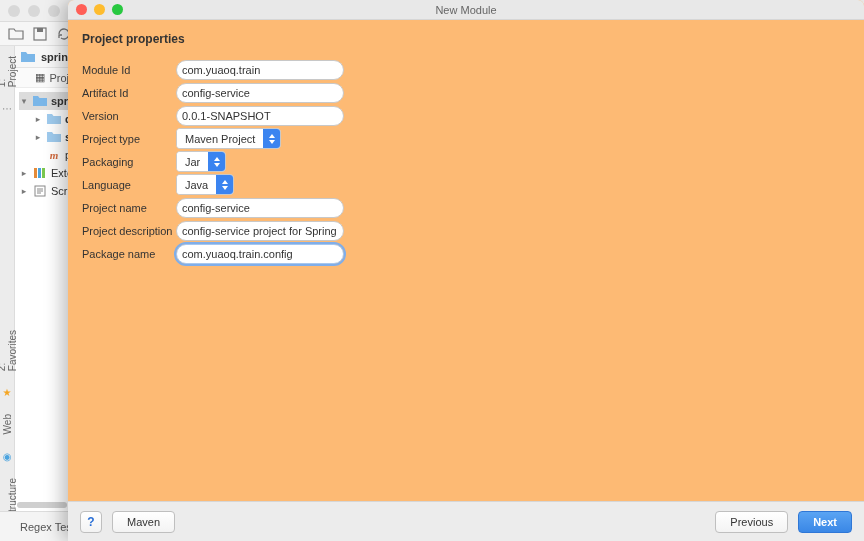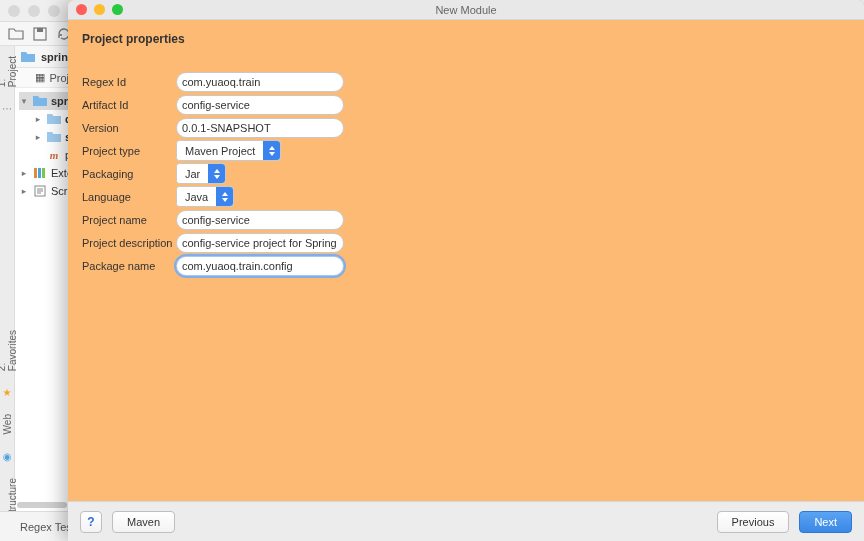--- a/index.html
+++ b/index.html
@@ -33,36 +33,36 @@
   
   .dialog{position:absolute;left:68px;top:0;width:796px;height:541px;background:#fdba74;box-shadow:-6px 0 18px rgba(0,0,0,.25);border-radius:6px 6px 0 0;overflow:hidden;display:flex;flex-direction:column;}
   .dlg-titlebar{height:20px;background:#e8e8e8;border-bottom:1px solid #d6d6d6;display:flex;align-items:center;justify-content:center;position:relative;}
   .dlg-traffic{position:absolute;left:8px;top:4px;display:flex;gap:7px;}
   .tdot{width:11px;height:11px;border-radius:50%;}
   .tdot.red{background:#ff5f57;}
   .tdot.yellow{background:#febc2e;}
   .tdot.green{background:#28c840;}
   .dlg-title{font-size:11px;color:#666;}
   .dlg-body{flex:1;padding:10px 14px 0 14px;overflow:auto;}
-  .section-title{font-size:12px;font-weight:bold;color:#333;margin:2px 0 24px 0;}
+  .section-title{font-size:12px;font-weight:bold;color:#333;margin:2px 0 12px 0;}
   .form-row{display:flex;align-items:center;height:23px;margin-bottom:0px;}
   .form-label{width:94px;font-size:11px;color:#333;}
   .form-input{width:168px;height:20px;border:1px solid #c8c8c8;background:#fff;border-radius:10px;padding:0 5px;font-size:11px;color:#333;outline:none;}
   .form-input.focused{outline:2px solid #7faeea;outline-offset:0;border-color:#a7c7ee;}
   .mac-select{display:inline-flex;align-items:stretch;height:21px;border:1px solid #c8c8c8;border-radius:4px;overflow:hidden;background:#fff;}
   .mac-select .sel-label{padding:0 8px;display:flex;align-items:center;font-size:11px;color:#333;background:#fff;}
   .mac-select .sel-btn{width:17px;background:#3b84f0;display:flex;flex-direction:column;align-items:center;justify-content:center;}
   .sel-btn .chev{width:6px;height:4px;}
   .sel-btn .chev.up{border-left:3px solid transparent;border-right:3px solid transparent;border-bottom:4px solid #fff;margin-bottom:1px;}
   .sel-btn .chev.down{border-left:3px solid transparent;border-right:3px solid transparent;border-top:4px solid #fff;margin-top:1px;}
 
   .dlg-footer{height:40px;border-top:1px solid #d6d6d6;background:#ececec;display:flex;align-items:center;padding:0 12px;gap:10px;}
   .help-btn{width:22px;height:22px;border:1px solid #bfbfbf;border-radius:4px;background:linear-gradient(#fff,#f3f3f3);display:flex;align-items:center;justify-content:center;font-size:12px;color:#2a6fd6;font-weight:bold;}
   .btn{height:22px;padding:0 14px;border:1px solid #bfbfbf;border-radius:4px;background:linear-gradient(#ffffff,#f3f3f3);font-size:11px;color:#333;display:flex;align-items:center;cursor:pointer;}
-  .btn.primary{background:linear-gradient(#5aa4f3,#3a87e6);border-color:#2f77d6;color:#fff;}
+  .btn.primary{background:linear-gradient(#5aa4f3,#3a87e6);border-color:#2f77d6;color:#fff;font-weight:bold;}
   .spacer{flex:1;}
 </style>
 </head>
 <body>
 
 <div class="root">
 
   <div class="back-window">
     <div class="back-titlebar">
       <span class="traffic-dot"></span>
@@ -181,21 +181,21 @@
         <span class="tdot yellow"></span>
         <span class="tdot green"></span>
       </div>
       <span class="dlg-title">New Module</span>
     </div>
 
     <div class="dlg-body">
       <div class="section-title">Project properties</div>
 
       <div class="form-row">
-        <div class="form-label">Regex Id</div>
+        <div class="form-label">Module Id</div>
         <input class="form-input" value="com.yuaoq.train" style="">
       </div>
       <div class="form-row">
         <div class="form-label">Artifact Id</div>
         <input class="form-input" value="config-service" style="">
       </div>
       <div class="form-row">
         <div class="form-label">Version</div>
         <input class="form-input" value="0.0.1-SNAPSHOT" style="">
       </div>

